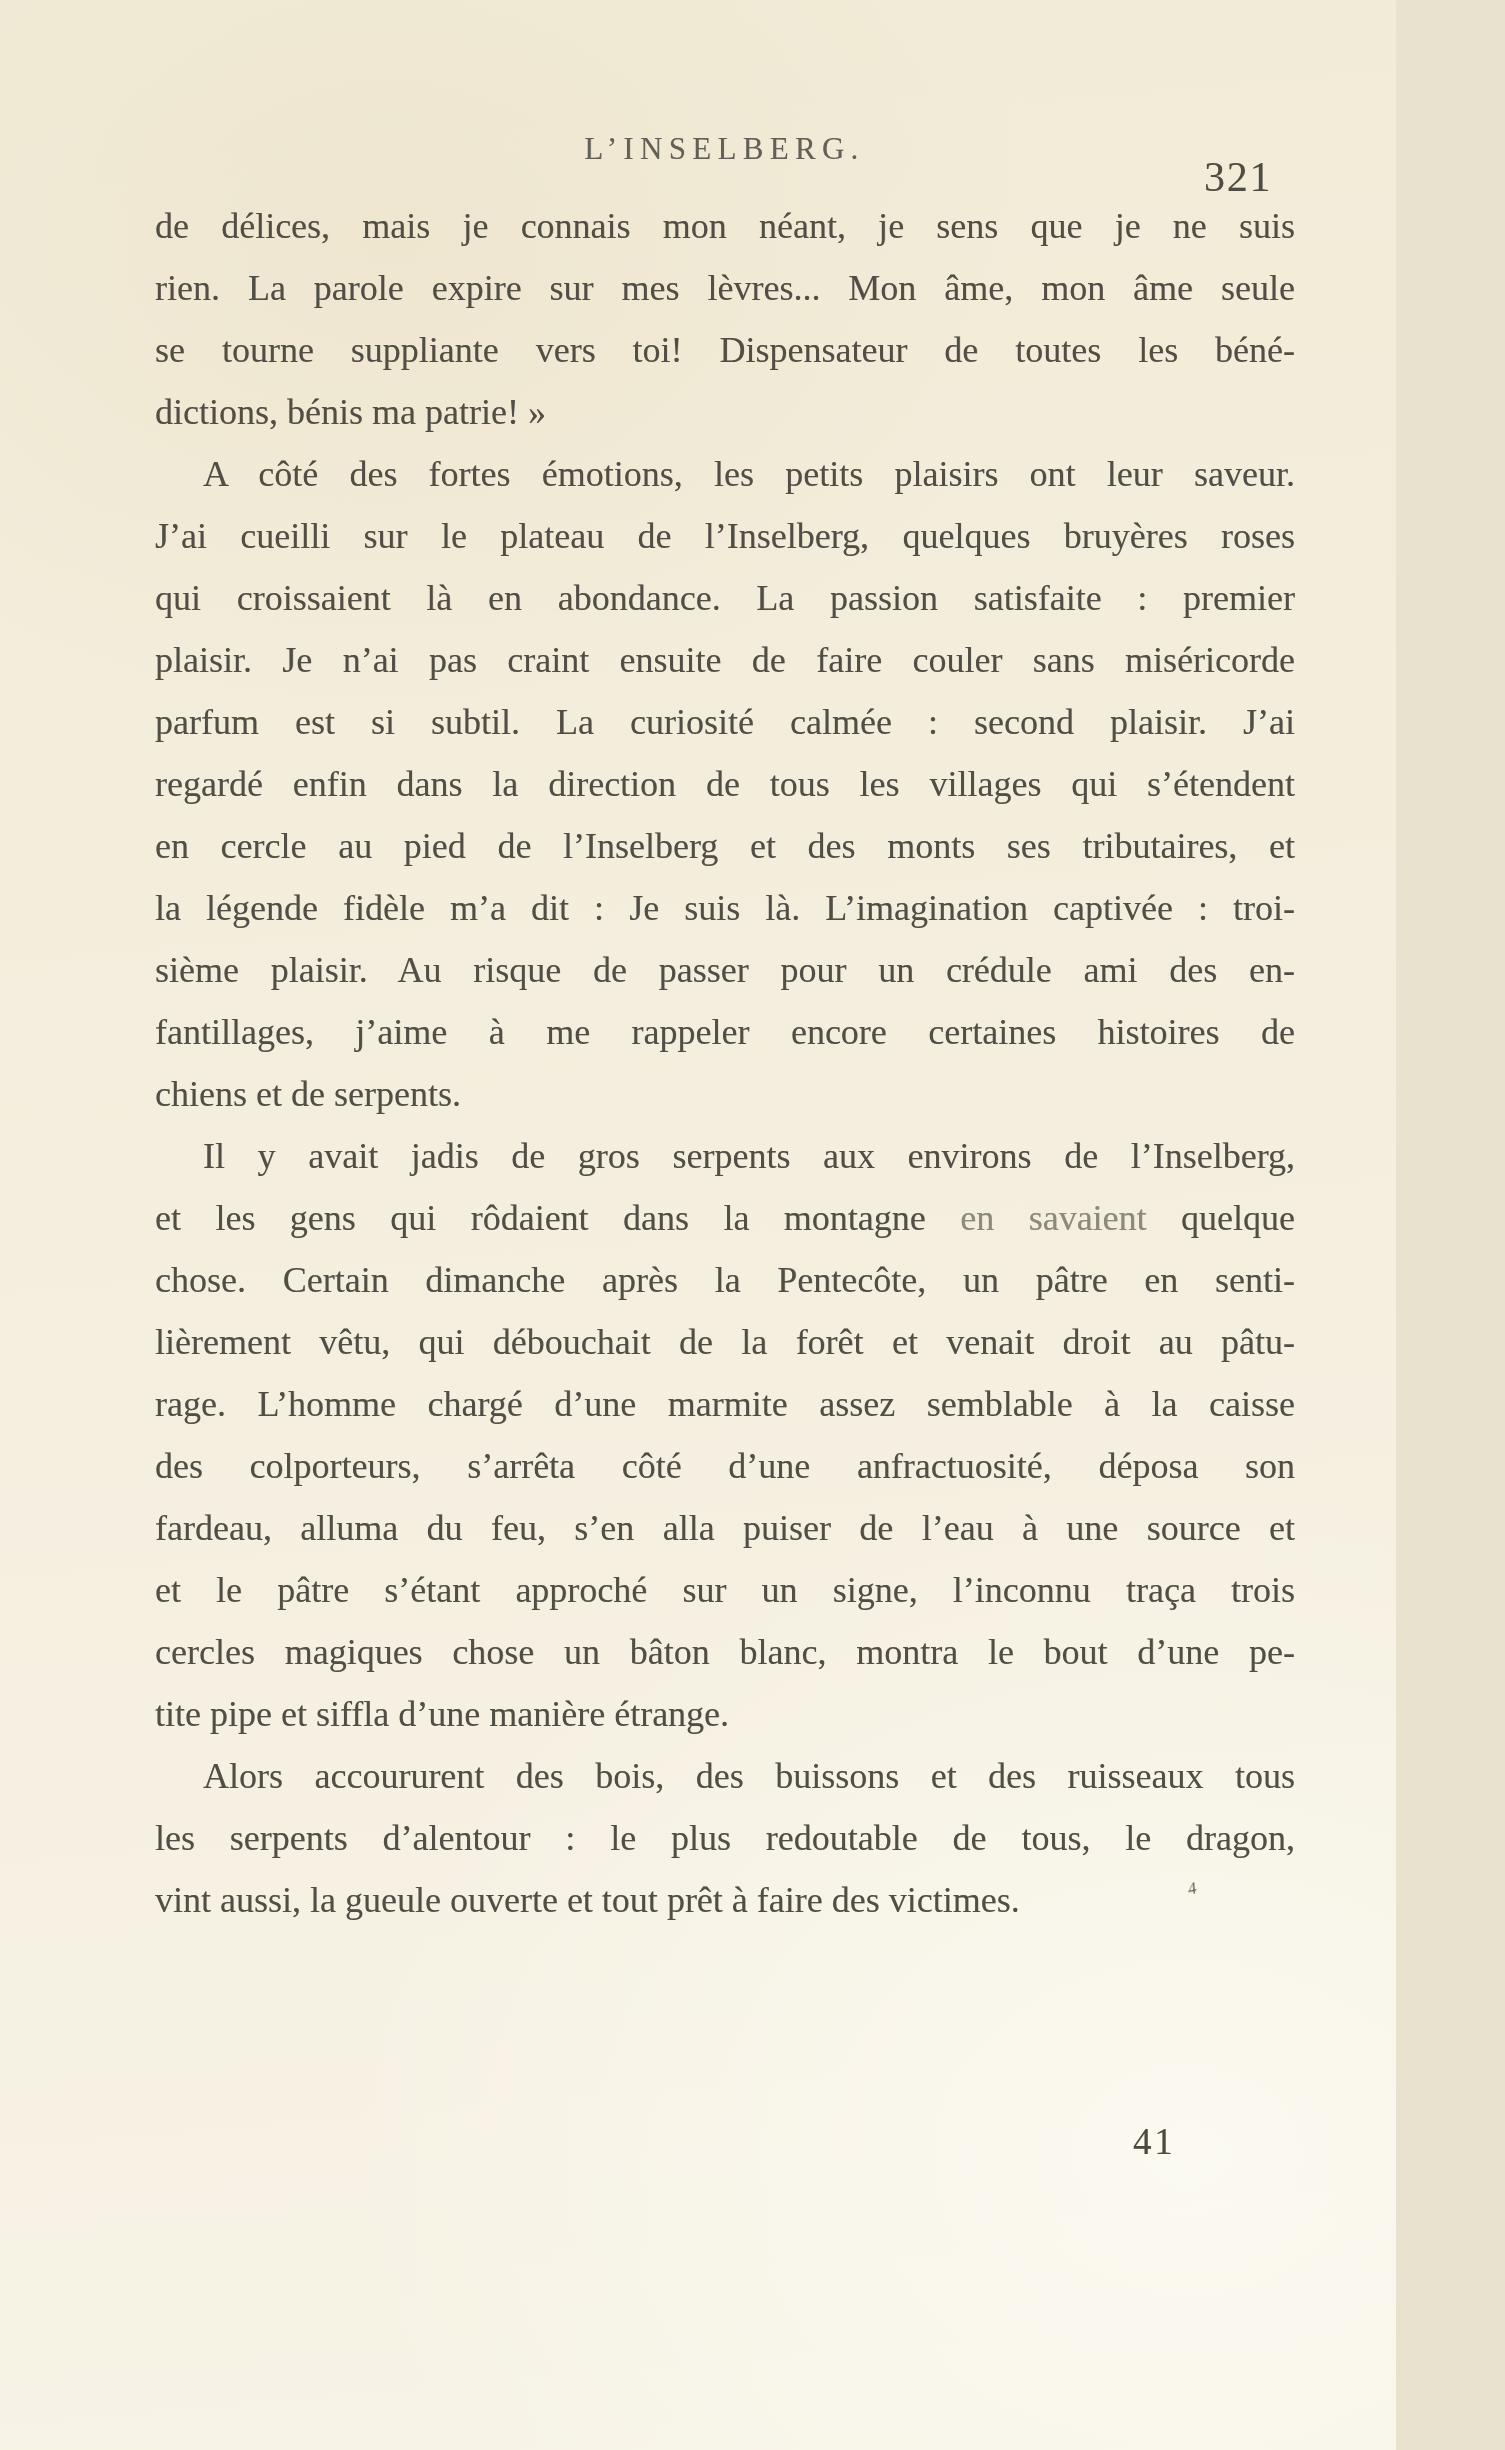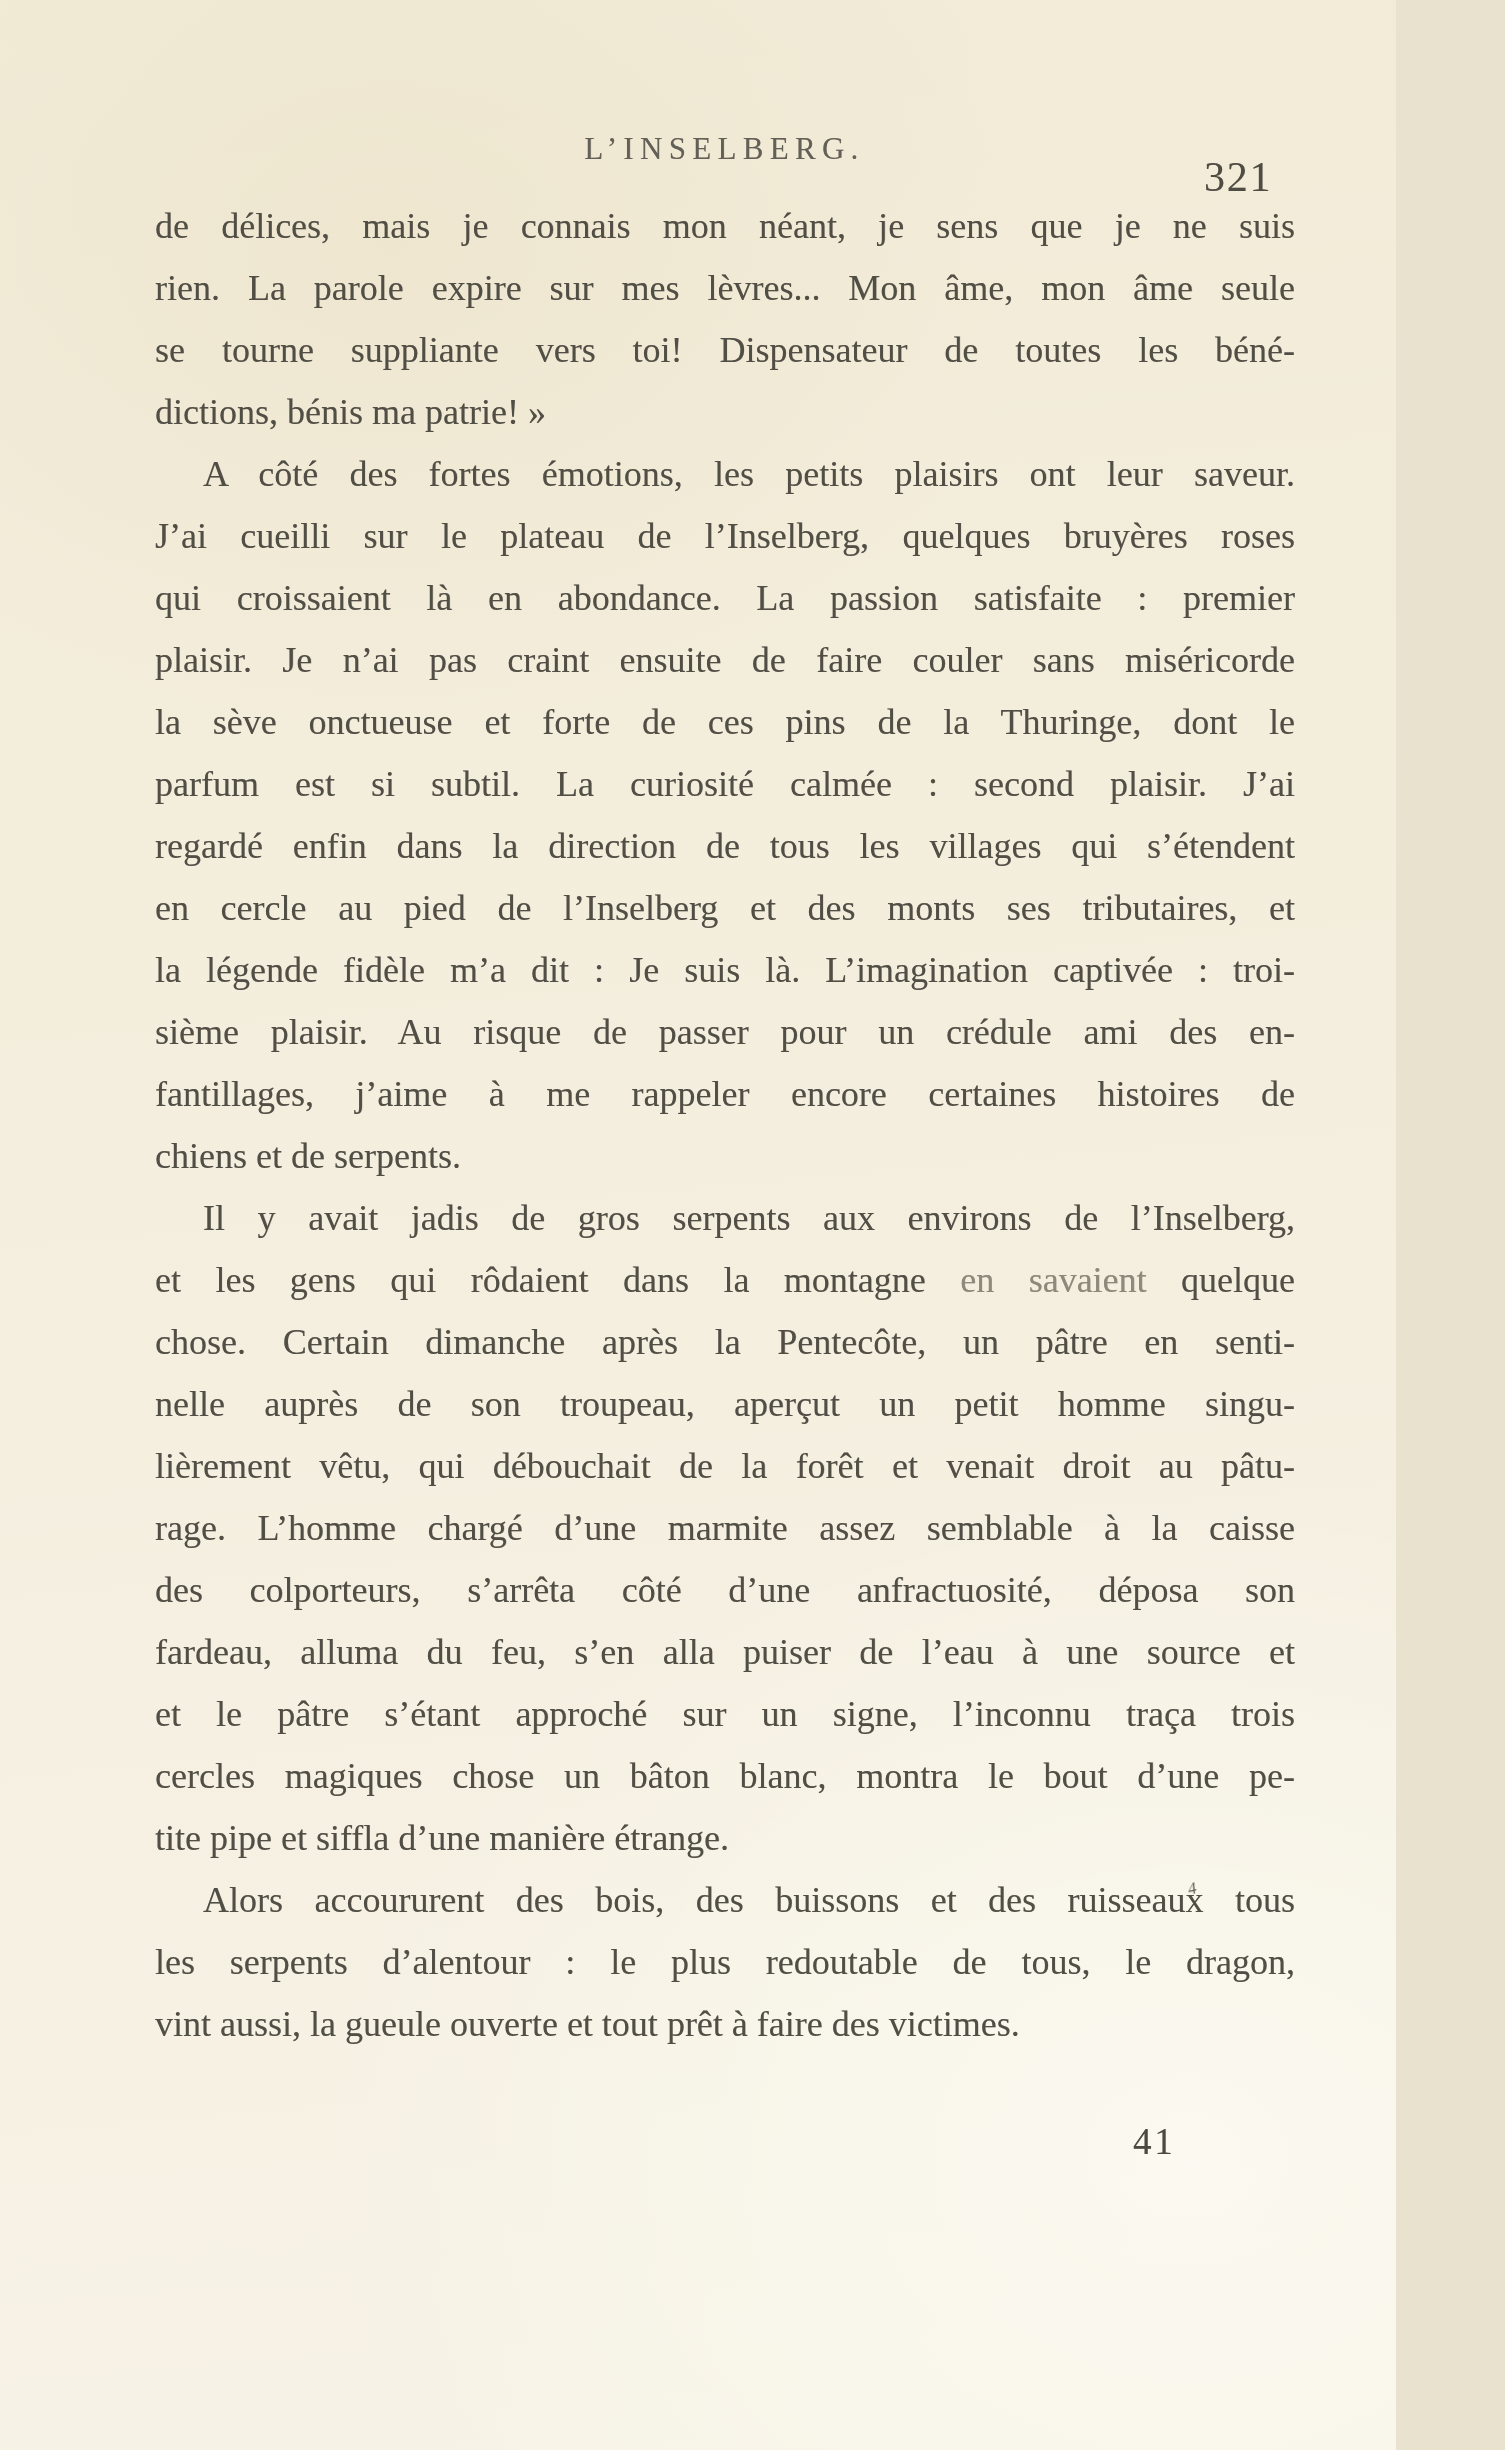--- a/index.html
+++ b/index.html
@@ -88,32 +88,30 @@
 
   <div class="text-block">
       <div class="line just">de délices, mais je connais mon néant, je sens que je ne suis</div>
       <div class="line just">rien. La parole expire sur mes lèvres... Mon âme, mon âme seule</div>
       <div class="line just">se tourne suppliante vers toi! Dispensateur de toutes les béné-</div>
       <div class="line">dictions, bénis ma patrie! »</div>
       <div class="line indent just">A côté des fortes émotions, les petits plaisirs ont leur saveur.</div>
       <div class="line just">J’ai cueilli sur le plateau de l’Inselberg, quelques bruyères roses</div>
       <div class="line just">qui croissaient là en abondance. La passion satisfaite : premier</div>
       <div class="line just">plaisir. Je n’ai pas craint ensuite de faire couler sans miséricorde</div>
-      <div class="line just">la sève onctueuse et forte de ces pins de la Thuringe, dont le</div>
       <div class="line just">parfum est si subtil. La curiosité calmée : second plaisir. J’ai</div>
       <div class="line just">regardé enfin dans la direction de tous les villages qui s’étendent</div>
       <div class="line just">en cercle au pied de l’Inselberg et des monts ses tributaires, et</div>
       <div class="line just">la légende fidèle m’a dit : Je suis là. L’imagination captivée : troi-</div>
       <div class="line just">sième plaisir. Au risque de passer pour un crédule ami des en-</div>
       <div class="line just">fantillages, j’aime à me rappeler encore certaines histoires de</div>
       <div class="line">chiens et de serpents.</div>
       <div class="line indent just">Il y avait jadis de gros serpents aux environs de l’Inselberg,</div>
       <div class="line just">et les gens qui rôdaient dans la montagne <span class="faded">en savaient</span> quelque</div>
       <div class="line just">chose. Certain dimanche après la Pentecôte, un pâtre en senti-</div>
-      <div class="line just">nelle auprès de son troupeau, aperçut un petit homme singu-</div>
       <div class="line just">lièrement vêtu, qui débouchait de la forêt et venait droit au pâtu-</div>
       <div class="line just">rage. L’homme chargé d’une marmite assez semblable à la caisse</div>
       <div class="line just">des colporteurs, s’arrêta côté d’une anfractuosité, déposa son</div>
       <div class="line just">fardeau, alluma du feu, s’en alla puiser de l’eau à une source et</div>
       <div class="line just">et le pâtre s’étant approché sur un signe, l’inconnu traça trois</div>
       <div class="line just">cercles magiques chose un bâton blanc, montra le bout d’une pe-</div>
       <div class="line">tite pipe et siffla d’une manière étrange.</div>
       <div class="line indent just">Alors accoururent des bois, des buissons et des ruisseaux tous</div>
       <div class="line just">les serpents d’alentour : le plus redoutable de tous, le dragon,</div>
       <div class="line">vint aussi, la gueule ouverte et tout prêt à faire des victimes.</div>

